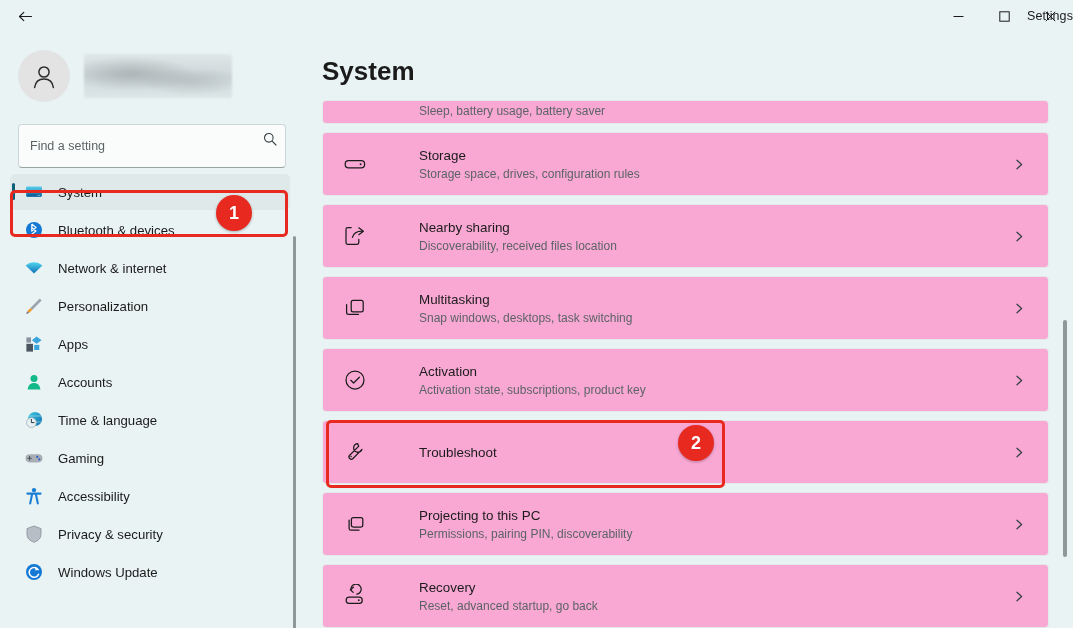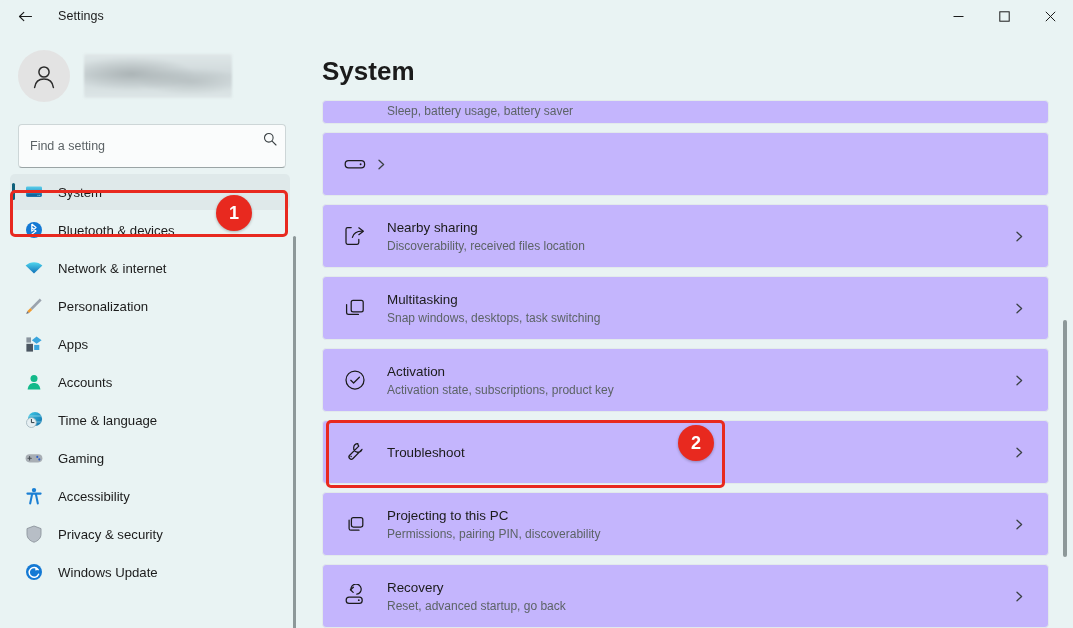--- a/index.html
+++ b/index.html
@@ -24,20 +24,21 @@
 
   
   .titlebar {
     position: absolute;
     top: 0; left: 0;
     width: 1073px;
     height: 32px;
     display: flex;
     align-items: center;
     background: #e9f3f3;
+    justify-content: space-between;
   }
   .back-btn {
     width: 34px; height: 32px;
     display: flex; align-items: center; justify-content: center;
     margin-left: 8px;
     border-radius: 4px;
     cursor: pointer;
   }
   .titlebar-title {
     margin-left: 16px;
@@ -186,29 +187,30 @@
 
   .list {
     position: absolute;
     left: 18px;
     top: 68px;
     width: 727px;
   }
 
   .card {
     position: relative;
-    background: #c4b5fd;
+    background: #f9a8d4;
     border: 1px solid #e2eaeb;
     border-radius: 4px;
     height: 64px;
     margin-bottom: 8px;
     display: flex;
     align-items: center;
     padding: 0 18px 0 14px;
     cursor: pointer;
+    gap: 32px;
   }
   .card.clipped {
     height: 24px;
     margin-bottom: 8px;
     overflow: hidden;
     align-items: flex-end;
     padding-bottom: 4px;
   }
   .card-icon {
     width: 30px; height: 30px;
@@ -479,20 +481,24 @@
           <span class="card-icon"></span>
           <span class="card-text"><span class="card-sub clip-only">Sleep, battery usage, battery saver</span></span>
         </div>
         <div class="card">
           <span class="card-icon">
             <svg width="24" height="24" viewBox="0 0 24 24">
               <rect x="2.2" y="8.6" width="19.4" height="7.2" rx="3.4" stroke="#1b1b1b" stroke-width="1.25" fill="none"></rect>
               <circle cx="17.6" cy="12.2" r="0.95" fill="#1b1b1b"></circle>
             </svg>
           </span>
+          <span class="card-text">
+            <div class="card-title">Storage</div>
+            <div class="card-sub">Storage space, drives, configuration rules</div>
+          </span>
           <span class="chev">
             <svg width="13" height="13" viewBox="0 0 13 13">
               <path d="M4 2.2 L8.6 6.5 L4 10.8" stroke="#3a4144" stroke-width="1.3" fill="none" stroke-linecap="round" stroke-linejoin="round"></path>
             </svg>
           </span>
         </div>
         <div class="card">
           <span class="card-icon">
             <svg width="24" height="24" viewBox="0 0 24 24">
               <path d="M8.2 3.6 H4.6 C3.6 3.6 3 4.3 3 5.2 V18.6 C3 19.6 3.6 20.3 4.6 20.3 H14.2 C15.2 20.3 15.8 19.6 15.8 18.6 V15.4" stroke="#1b1b1b" stroke-width="1.25" fill="none" stroke-linecap="round" stroke-linejoin="round"></path>

